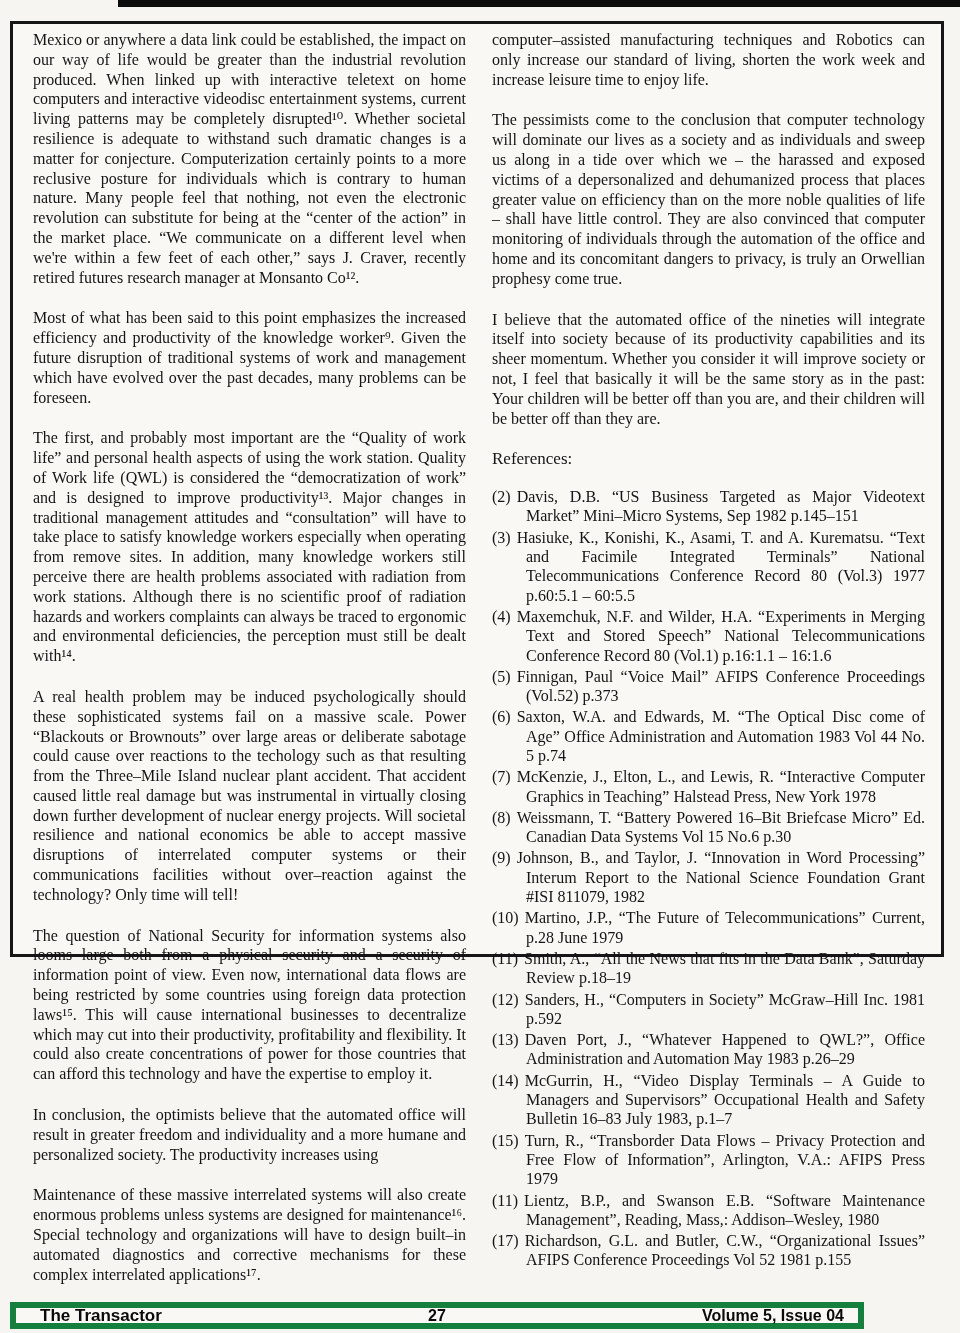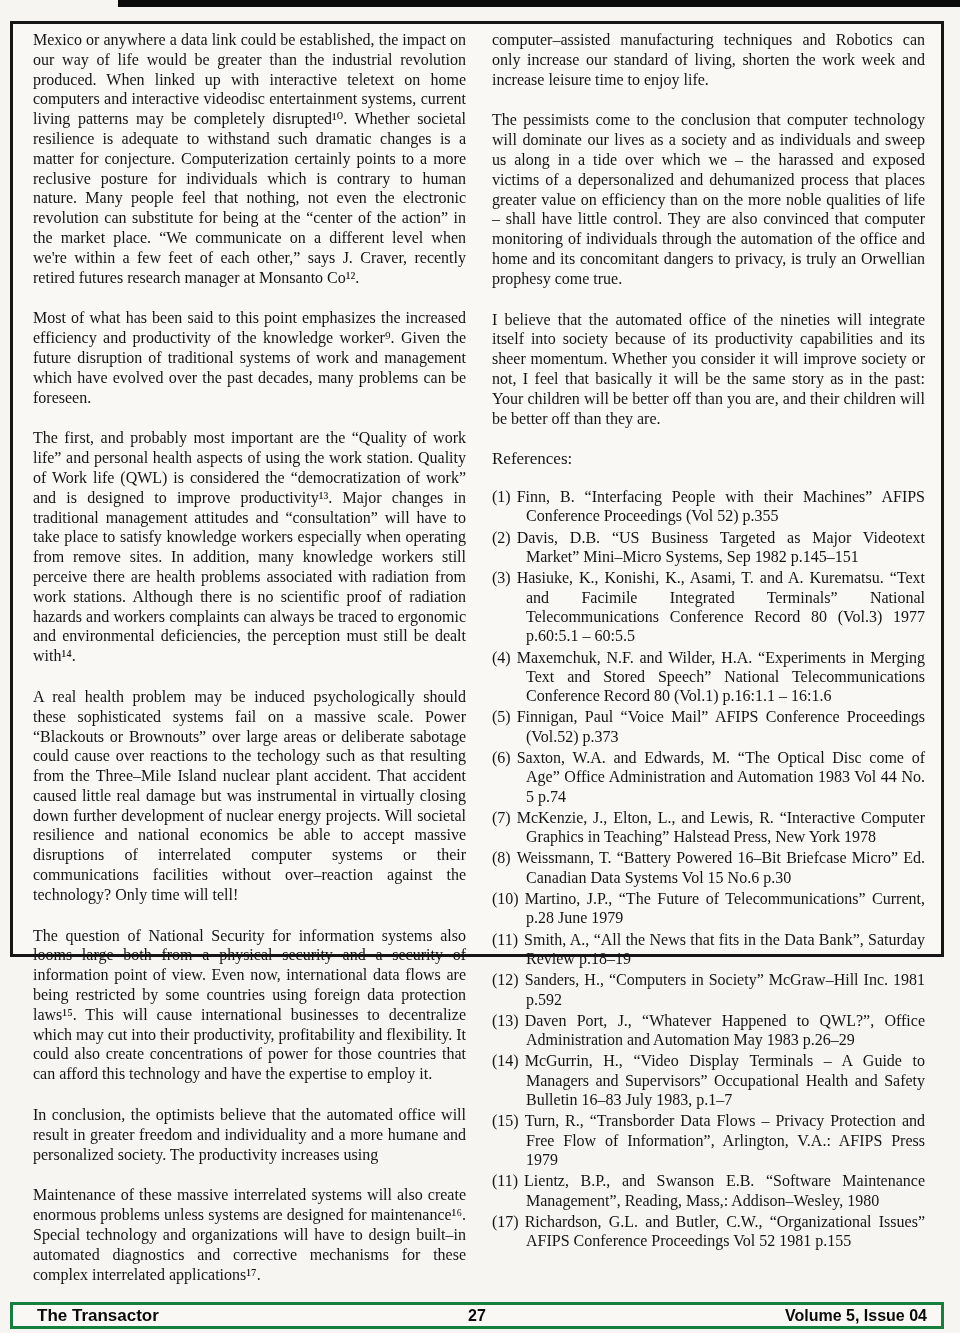--- a/index.html
+++ b/index.html
@@ -9,22 +9,22 @@
   .top-scan-bar{position:absolute;top:0;left:118px;width:842px;height:7px;background:#0c0c0c;}
   .frame{position:absolute;left:10px;top:21px;width:934px;height:936px;
          border:3px solid #161616;box-sizing:border-box;background:#f9f8f4;
          padding:6px 16px 0 20px;display:flex;gap:26px;}
   .col{flex:1;min-width:0;font-size:16px;line-height:19.8px;color:#141414;
        text-align:justify;}
   .col p.body-par{margin:0 0 21px 0;}
   .refs-heading{font-size:17px;font-weight:normal;margin:14px 0 18px 0;text-align:left;}
   .ref{padding-left:34px;text-indent:-34px;margin:0 0 2px 0;line-height:19.3px;}
   .ref-num{margin-right:6px;}
-  .footer-bar{position:absolute;left:10px;top:1302px;width:934px;height:27px;
-              border:3px solid #15803d;box-sizing:border-box;background:#f9f8f4;
+  .footer-bar{position:absolute;left:10px;top:1302px;width:854px;height:27px;
+              border:6px solid #15803d;box-sizing:border-box;background:#f9f8f4;
               display:flex;align-items:center;
               font-family:"Liberation Sans","DejaVu Sans",sans-serif;font-weight:bold;}
   .footer-left{margin-left:24px;font-size:17px;color:#0a0a0a;}
   .footer-center{position:absolute;left:50%;transform:translateX(-50%);font-size:16px;color:#0a0a0a;}
   .footer-right{margin-left:auto;margin-right:14px;font-size:16px;color:#0a0a0a;}
 </style>
 </head>
 <body>
 
 <div class="page">
@@ -41,28 +41,28 @@
         <p class="body-par">Maintenance of these massive interrelated systems will also create enormous problems unless systems are designed for maintenance¹⁶. Special technology and organizations will have to design built–in automated diagnostics and corrective mechanisms for these complex interrelated applications¹⁷.</p>
     </div>
 
     <div class="col">
       <p class="body-par">computer–assisted manufacturing techniques and Robotics can only increase our standard of living, shorten the work week and increase leisure time to enjoy life.</p>
         <p class="body-par">The pessimists come to the conclusion that computer technology will dominate our lives as a society and as individuals and sweep us along in a tide over which we – the harassed and exposed victims of a depersonalized and dehumanized process that places greater value on efficiency than on the more noble qualities of life – shall have little control. They are also convinced that computer monitoring of individuals through the automation of the office and home and its concomitant dangers to privacy, is truly an Orwellian prophesy come true.</p>
         <p class="body-par">I believe that the automated office of the nineties will integrate itself into society because of its productivity capabilities and its sheer momentum. Whether you consider it will improve society or not, I feel that basically it will be the same story as in the past: Your children will be better off than you are, and their children will be better off than they are.</p>
 
       <h3 class="refs-heading">References:</h3>
 
-      <p class="ref"><span class="ref-num">(1)</span><span class="ref-text">Finn, B. “Interfacing People with their Machines” AFIPS Conference Proceedings (Vol 52) p.355</span></p>
         <p class="ref"><span class="ref-num">(2)</span><span class="ref-text">Davis, D.B. “US Business Targeted as Major Videotext Market” Mini–Micro Systems, Sep 1982 p.145–151</span></p>
         <p class="ref"><span class="ref-num">(3)</span><span class="ref-text">Hasiuke, K., Konishi, K., Asami, T. and A. Kurematsu. “Text and Facimile Integrated Terminals” National Telecommunications Conference Record 80 (Vol.3) 1977 p.60:5.1 – 60:5.5</span></p>
         <p class="ref"><span class="ref-num">(4)</span><span class="ref-text">Maxemchuk, N.F. and Wilder, H.A. “Experiments in Merging Text and Stored Speech” National Telecommunications Conference Record 80 (Vol.1) p.16:1.1 – 16:1.6</span></p>
         <p class="ref"><span class="ref-num">(5)</span><span class="ref-text">Finnigan, Paul “Voice Mail” AFIPS Conference Proceedings (Vol.52) p.373</span></p>
         <p class="ref"><span class="ref-num">(6)</span><span class="ref-text">Saxton, W.A. and Edwards, M. “The Optical Disc come of Age” Office Administration and Automation 1983 Vol 44 No. 5 p.74</span></p>
         <p class="ref"><span class="ref-num">(7)</span><span class="ref-text">McKenzie, J., Elton, L., and Lewis, R. “Interactive Computer Graphics in Teaching” Halstead Press, New York 1978</span></p>
         <p class="ref"><span class="ref-num">(8)</span><span class="ref-text">Weissmann, T. “Battery Powered 16–Bit Briefcase Micro” Ed. Canadian Data Systems Vol 15 No.6 p.30</span></p>
+        <p class="ref"><span class="ref-num">(9)</span><span class="ref-text">Johnson, B., and Taylor, J. “Innovation in Word Processing” Interum Report to the National Science Foundation Grant #ISI 811079, 1982</span></p>
         <p class="ref"><span class="ref-num">(10)</span><span class="ref-text">Martino, J.P., “The Future of Telecommunications” Current, p.28 June 1979</span></p>
         <p class="ref"><span class="ref-num">(11)</span><span class="ref-text">Smith, A., “All the News that fits in the Data Bank”, Saturday Review p.18–19</span></p>
         <p class="ref"><span class="ref-num">(12)</span><span class="ref-text">Sanders, H., “Computers in Society” McGraw–Hill Inc. 1981 p.592</span></p>
         <p class="ref"><span class="ref-num">(13)</span><span class="ref-text">Daven Port, J., “Whatever Happened to QWL?”, Office Administration and Automation May 1983 p.26–29</span></p>
         <p class="ref"><span class="ref-num">(14)</span><span class="ref-text">McGurrin, H., “Video Display Terminals – A Guide to Managers and Supervisors” Occupational Health and Safety Bulletin 16–83 July 1983, p.1–7</span></p>
         <p class="ref"><span class="ref-num">(15)</span><span class="ref-text">Turn, R., “Transborder Data Flows – Privacy Protection and Free Flow of Information”, Arlington, V.A.: AFIPS Press 1979</span></p>
         <p class="ref"><span class="ref-num">(11)</span><span class="ref-text">Lientz, B.P., and Swanson E.B. “Software Maintenance Management”, Reading, Mass,: Addison–Wesley, 1980</span></p>
         <p class="ref"><span class="ref-num">(17)</span><span class="ref-text">Richardson, G.L. and Butler, C.W., “Organizational Issues” AFIPS Conference Proceedings Vol 52 1981 p.155</span></p>
     </div>
   </div>

